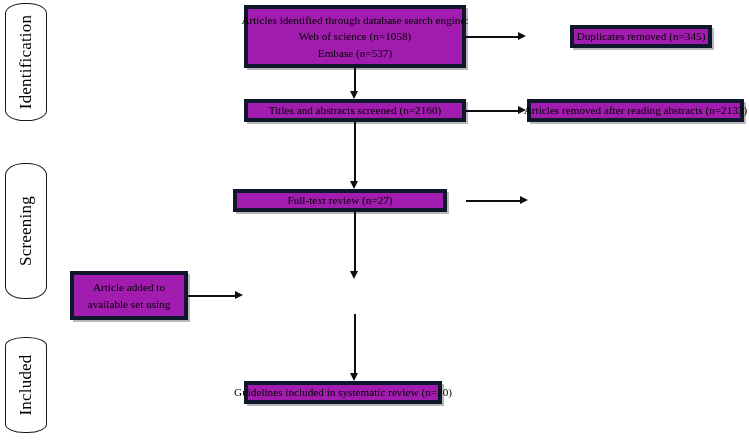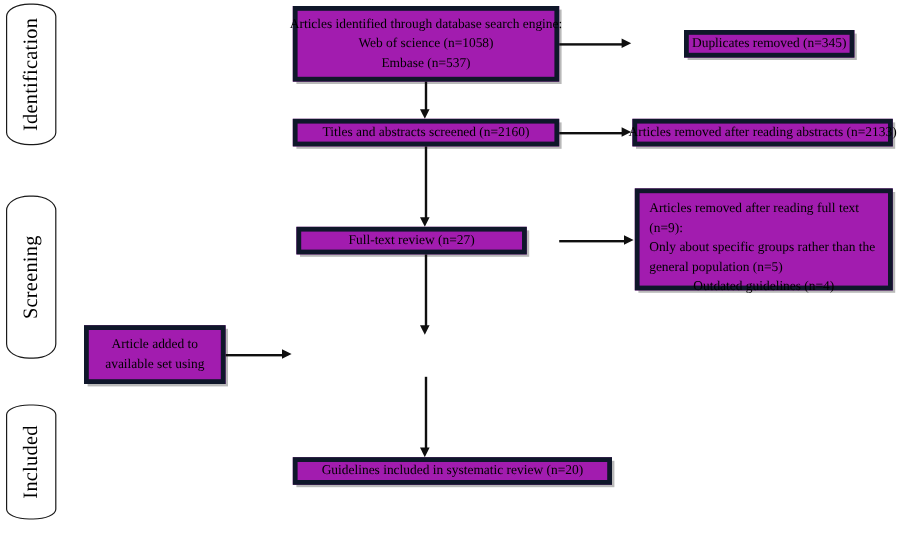--- a/index.html
+++ b/index.html
@@ -119,46 +119,40 @@
   <div class="hline" style="left:466px; top:110px; width:54px;"></div>
   <div class="arrow-right" style="left:518px; top:106px;"></div>
 
   <div class="box" style="left:527px; top:99px; width:217px; height:23px;">
     <span class="ln">Articles removed after reading abstracts (n=2133)</span>
   </div>
 
   <div class="vline" style="left:354px; top:122px; height:62px;"></div>
   <div class="arrow-down" style="left:350px; top:181px;"></div>
 
-  <div class="box" style="left:247px; top:189px; width:192px; height:23px;">
+  <div class="box" style="left:233px; top:189px; width:214px; height:23px;">
     <span class="ln">Full-text review (n=27)</span>
   </div>
 
   <div class="hline" style="left:466px; top:200px; width:56px;"></div>
   <div class="arrow-right" style="left:520px; top:196px;"></div>
 
-  <div class="box" style="left:529px; top:157px; width:215px; height:85px; justify-content:flex-start;">
-    <span class="ln wrap">Articles removed after reading full text (n=9):</span>
-    <span class="spacer"></span>
-    <span class="ln wrap">Only about specific groups rather than the general population (n=5)</span>
-    <span class="ln wrap">Outdated guidelines (n=4)</span>
-  </div>
 
   <div class="vline" style="left:354px; top:212px; height:62px;"></div>
   <div class="arrow-down" style="left:350px; top:271px;"></div>
 
   <div class="box" style="left:70px; top:271px; width:118px; height:49px;font-family:Liberation Serif, serif;">
     <span class="ln">Article added to</span>
     <span class="ln">available set using</span>
   </div>
 
   <div class="hline" style="left:188px; top:295px; width:49px;"></div>
   <div class="arrow-right" style="left:235px; top:291px;"></div>
 
 
   <div class="vline" style="left:354px; top:314px; height:62px;"></div>
   <div class="arrow-down" style="left:350px; top:373px;"></div>
 
-  <div class="box" style="left:244px; top:381px; width:266px; height:23px;">
+  <div class="box" style="left:244px; top:381px; width:198px; height:23px;">
     <span class="ln">Guidelines included in systematic review (n=20)</span>
   </div>
 
 </div>
 
 </body></html>

